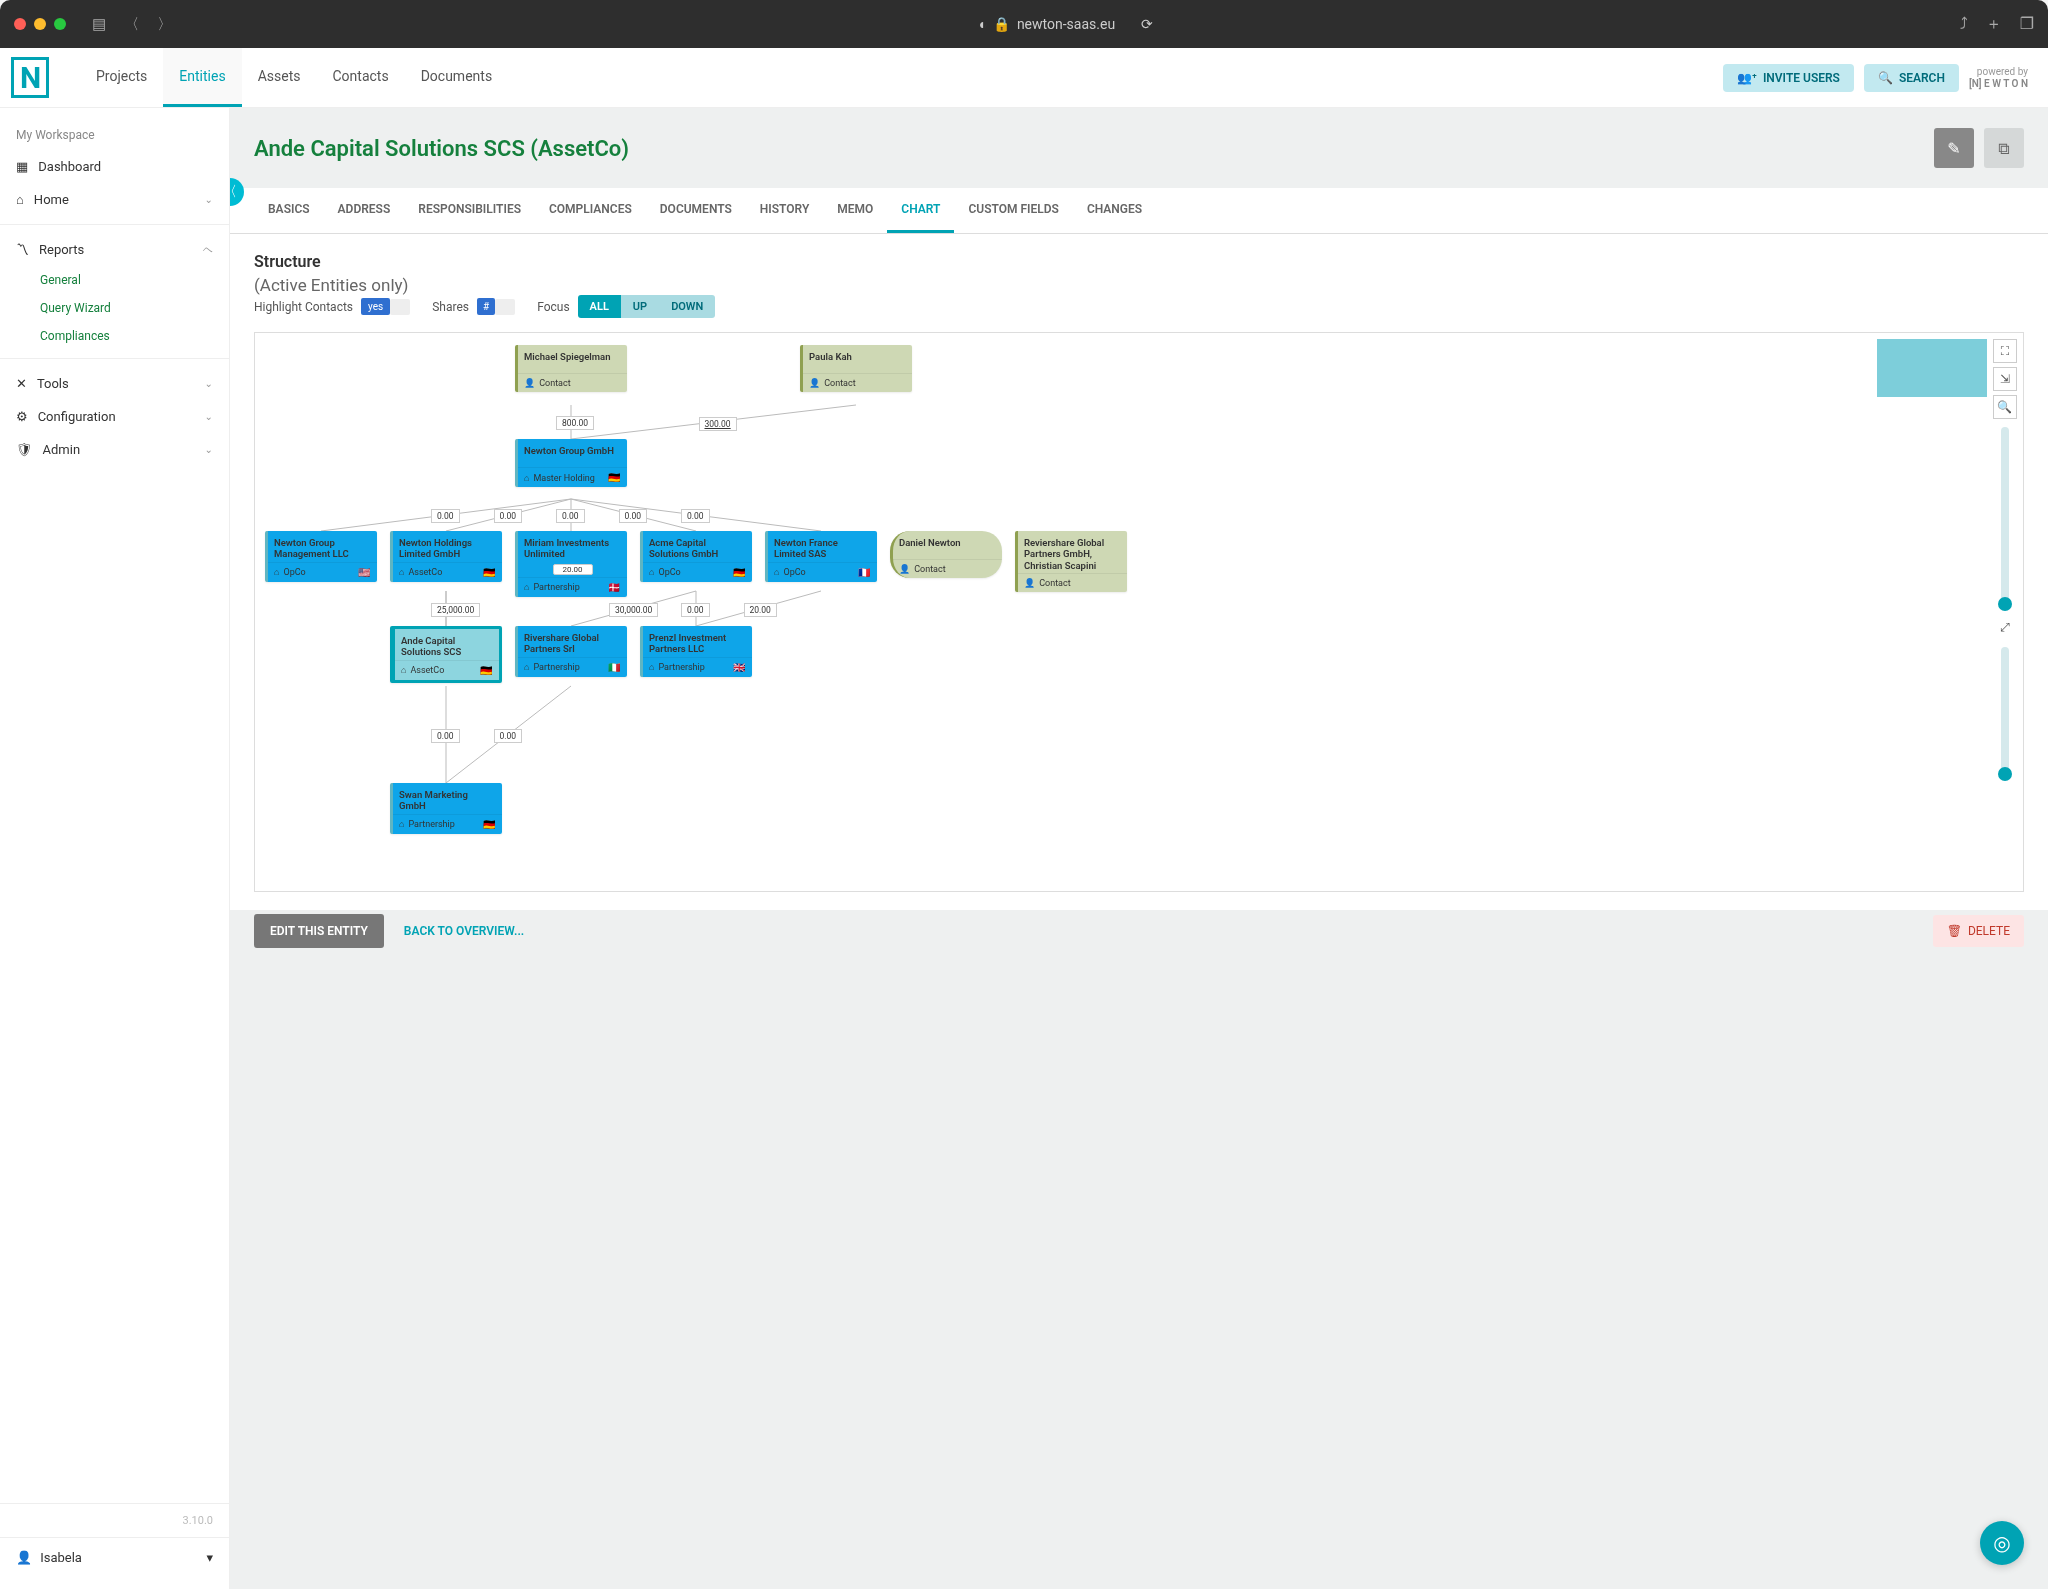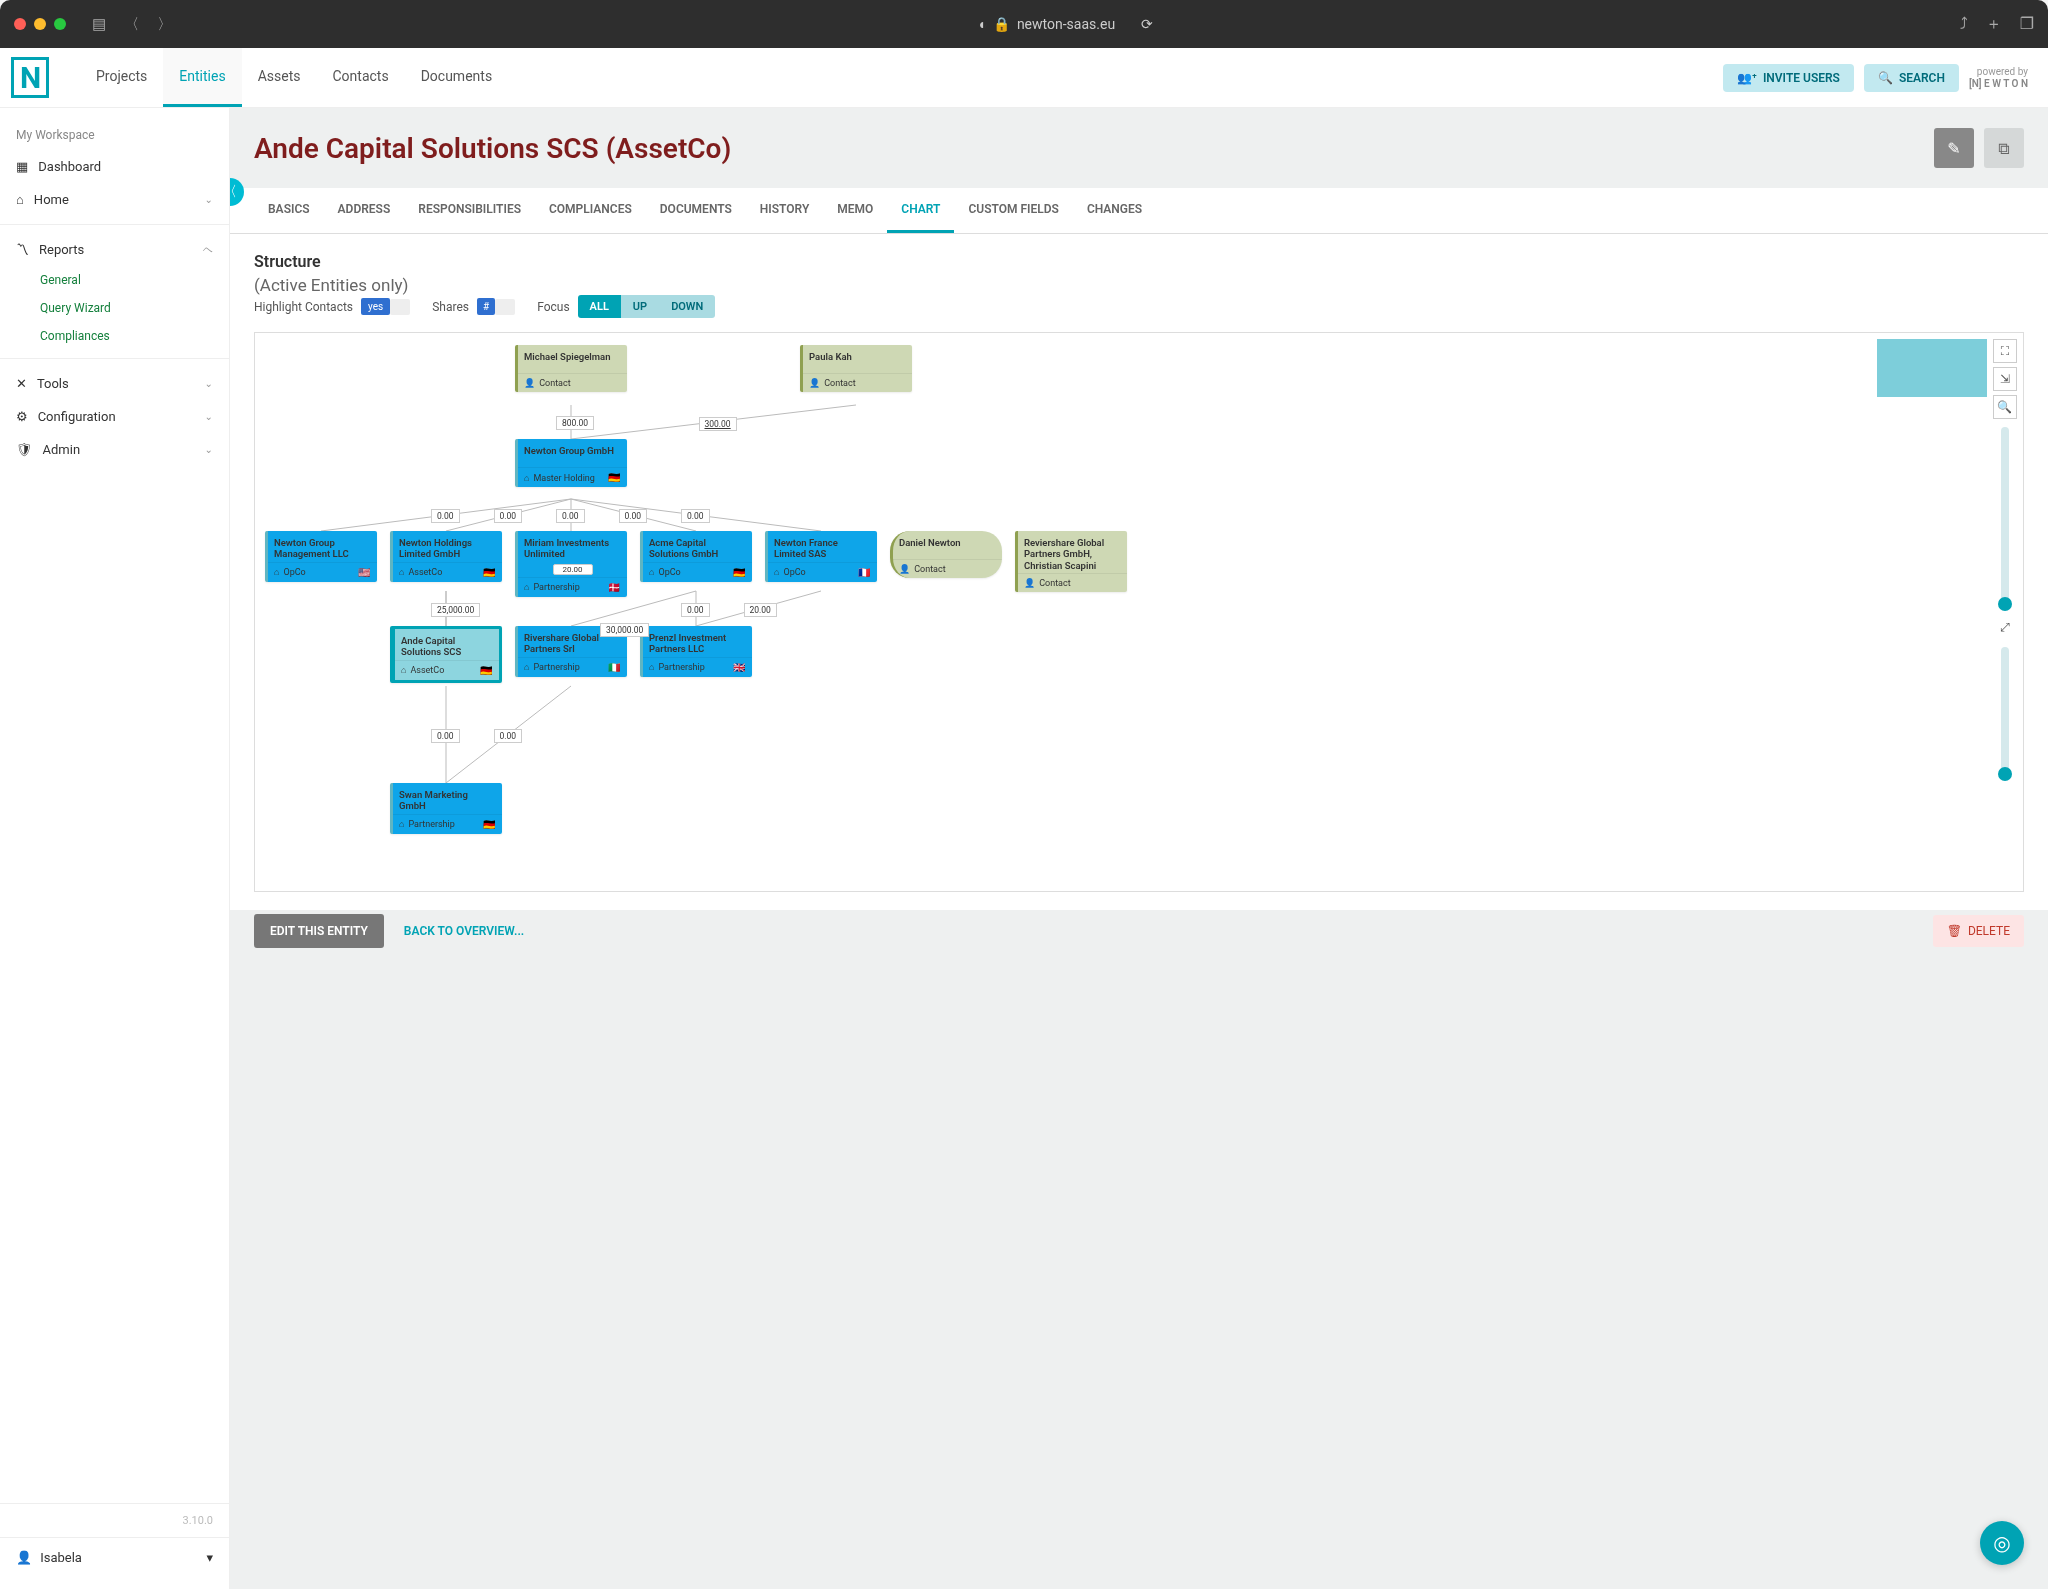--- a/index.html
+++ b/index.html
@@ -26,21 +26,21 @@
 .side-label { padding:8px 16px; color:#888; font-size:12px;}
 .side-item { padding:9px 16px; display:flex; align-items:center; gap:10px; cursor:pointer; color:#333;}
 .side-item .chev { margin-left:auto; color:#999; font-size:10px;}
 .side-sub { padding:7px 16px 7px 40px; color:#15803d; cursor:pointer; font-size:12px;}
 .side-hr { border:none; border-top:1px solid #eee; margin:8px 0;}
 .side-footer { margin-top:auto; padding:10px 16px; font-size:11px; color:#bbb; text-align:right; border-top:1px solid #eee;}
 .side-user { padding:12px 16px; display:flex; align-items:center; gap:8px; border-top:1px solid #eee; font-size:13px;}
 .main { flex:1; background:#eef0f0; overflow:auto; position:relative;}
 .collapse-btn { position:absolute; left:-14px; top:70px; width:28px; height:28px; background:#00bcd4; border-radius:50%; display:flex; align-items:center; justify-content:center; color:#fff; cursor:pointer; z-index:5; font-size:14px;}
 .page-head { padding:20px 24px 0; display:flex; align-items:center;}
-.page-title { font-size:28px; font-weight:600; color:#7f1d1d;text-align:right;}
+.page-title { font-size:22px; font-weight:600; color:#15803d;text-align:right;}
 .head-actions { margin-left:auto; display:flex; gap:10px;}
 .sq-btn { width:40px; height:40px; background:#888; color:#fff; display:flex; align-items:center; justify-content:center; cursor:pointer; border-radius:3px; font-size:16px;}
 .sq-btn.light { background:#d5d8d8; color:#666;}
 .subtabs { display:flex; gap:0; margin-top:20px; background:#fff; padding:0 24px; border-bottom:1px solid #ddd;}
 .subtab { padding:14px 14px; font-size:12px; font-weight:600; color:#666; cursor:pointer; border-bottom:3px solid transparent;}
 .subtab.active { color:#00a3b4; border-bottom-color:#00a3b4;}
 .content { background:#fff; margin:0 0px; padding:18px 24px;}
 .section-title { font-size:16px; font-weight:600; color:#333; margin-bottom:4px;}
 .section-sub { font-size:17px; color:#666; margin-bottom:0;}
 .controls { display:flex; align-items:center; gap:22px; font-size:12px; color:#555; margin-bottom:14px;}
@@ -383,21 +383,21 @@
             <div id="edge-labels">
                 <div class="edge-label" style="left: 301px; top: 83px;">800.00</div>
                 <div class="edge-label" style="left: 443.5px; top: 84px; text-decoration: underline;">300.00</div>
                 <div class="edge-label" style="left: 176px; top: 176px;">0.00</div>
                 <div class="edge-label" style="left: 238.5px; top: 176px;">0.00</div>
                 <div class="edge-label" style="left: 301px; top: 176px;">0.00</div>
                 <div class="edge-label" style="left: 363.5px; top: 176px;">0.00</div>
                 <div class="edge-label" style="left: 426px; top: 176px;">0.00</div>
                 <div class="edge-label" style="left: 176px; top: 269.5px;">880.00</div>
                 <div class="edge-label" style="left: 176px; top: 269.5px;">25,000.00</div>
-                <div class="edge-label" style="left: 345px; top: 269.5px; margin-top: 20px;">30,000.00</div>
+                <div class="edge-label" style="left: 354px; top: 269.5px;">30,000.00</div>
                 <div class="edge-label" style="left: 426px; top: 269.5px;">0.00</div>
                 <div class="edge-label" style="left: 488.5px; top: 269.5px;">20.00</div>
                 <div class="edge-label" style="left: 176px; top: 395.5px;">0.00</div>
                 <div class="edge-label" style="left: 238.5px; top: 395.5px;">0.00</div>
               </div>
           </div>
         </div>
 
         <div class="bottom-bar">
           <div class="btn-dark">EDIT THIS ENTITY</div>

